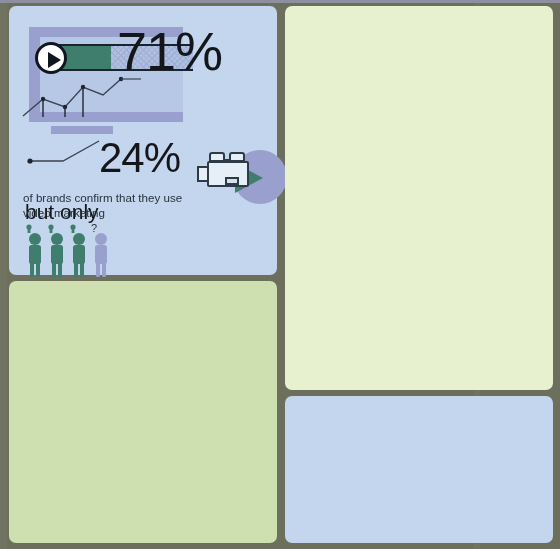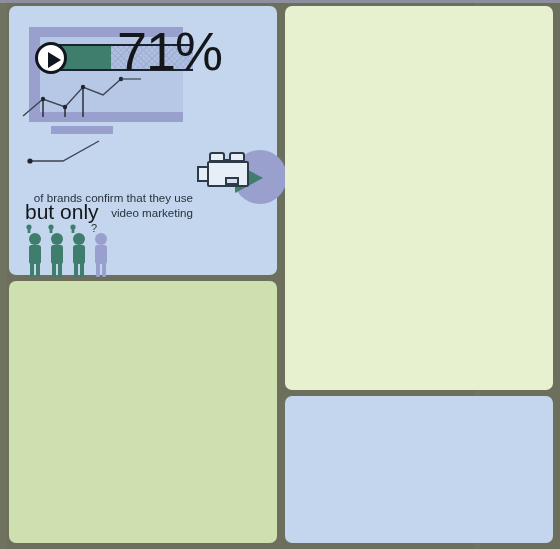--- a/index.html
+++ b/index.html
@@ -2,21 +2,21 @@
 <html><head>
 <meta charset="utf-8">
 <style>
   html,body{margin:0;padding:0;}
   body{
     width:560px;height:549px;overflow:hidden;
     background:#6b6f5c;
     font-family:"Liberation Sans", sans-serif;
     -webkit-font-smoothing:antialiased;
   }
-  #stage{position:relative;width:480px;height:549px;background:#6b6f5c;text-align:right;}
+  #stage{position:relative;width:480px;height:549px;background:#6b6f5c;}
 
   
   .gutter{position:absolute;background:#6f7360;}
   .gutter.left{left:0;top:0;width:7px;height:549px;}
   .gutter.right{right:0;top:0;width:6px;height:549px;}
   .gutter.top{left:0;top:0;width:560px;height:3px;background:#8d8f9e;}
 
   .panel{position:absolute;border-radius:7px;}
 
   .lp1{left:9px;top:6px;width:268px;height:269px;background:#c3d6ee;}
@@ -101,20 +101,21 @@
       <div class="playbtn"></div>
     </div>
 
     <div class="pct71 bignum">71%</div>
 
     <svg class="callout24" width="92" height="26" viewBox="0 0 92 26">
       <polyline points="2,22 36,22 72,2" fill="none" stroke="#3b4250" stroke-width="1.3"></polyline>
       <circle cx="3" cy="22" r="2.6" fill="#20262f"></circle>
     </svg>
     <div class="butonly">but only</div>
+    <div class="pct24 bignum">24%</div>
     <div class="t24">of brands confirm that they use video marketing</div>
 
     <div class="cam">
       <div class="cam-circle"></div>
       <div class="cam-wedge"></div>
       <div class="cam-body"></div>
       <div class="cam-lens"></div>
       <div class="cam-top"></div>
       <div class="cam-reel a"></div>
       <div class="cam-reel b"></div>

